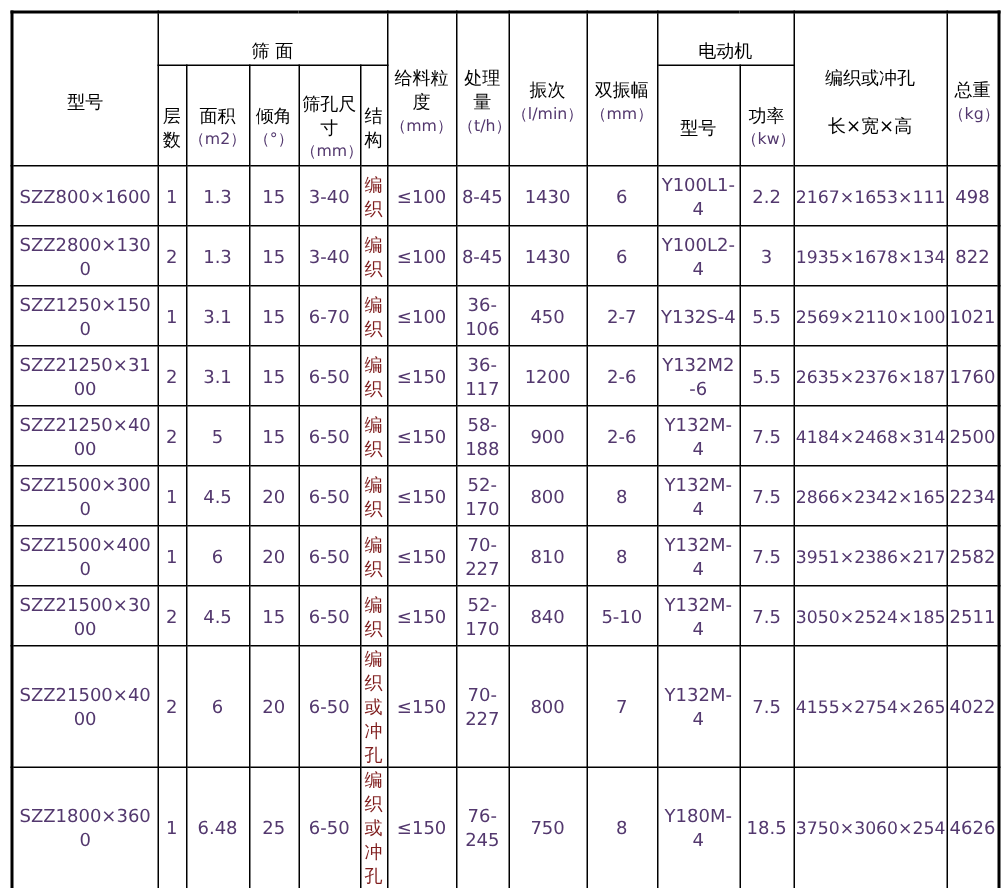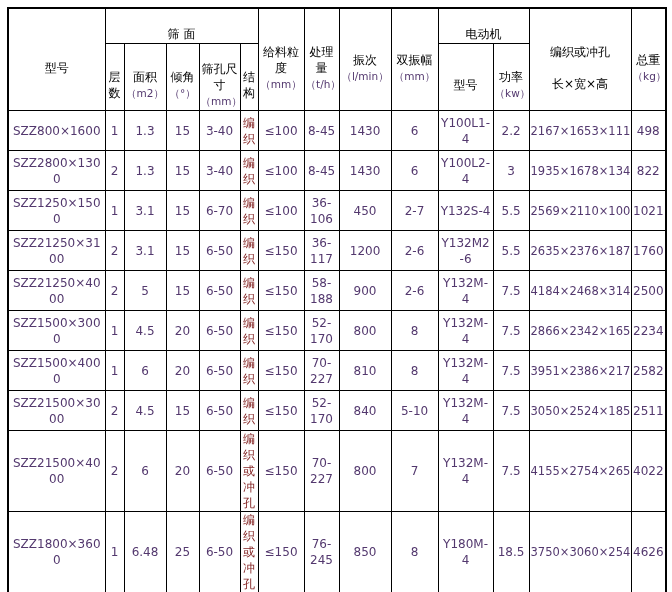--- a/index.html
+++ b/index.html
@@ -273,21 +273,21 @@
         </tr>
         <tr>
           <td class="k0">SZZ1800×3600</td>
           <td class="k1">1</td>
           <td class="k2">6.48</td>
           <td class="k3">25</td>
           <td class="k4">6-50</td>
           <td class="k5">编织或冲孔</td>
           <td class="k6">≤150</td>
           <td class="k7">76-245</td>
-          <td class="k8">850</td>
+          <td class="k8">750</td>
           <td class="k9">8</td>
           <td class="k10">Y180M-4</td>
           <td class="k11">18.5</td>
           <td class="k12">3750×3060×2541</td>
           <td class="k13">4626</td>
         </tr>
       </tbody>
   </table>
 </div>
 

